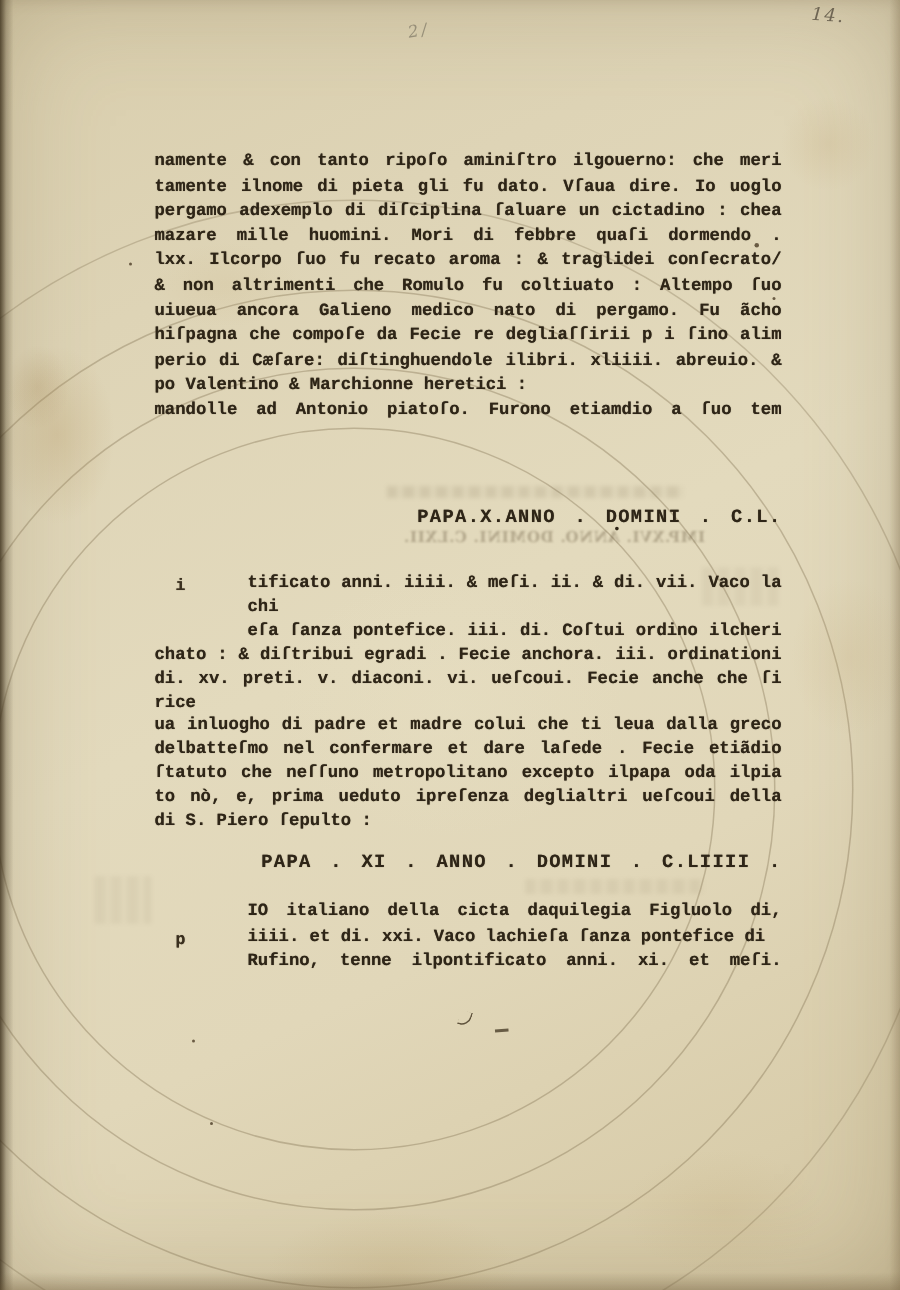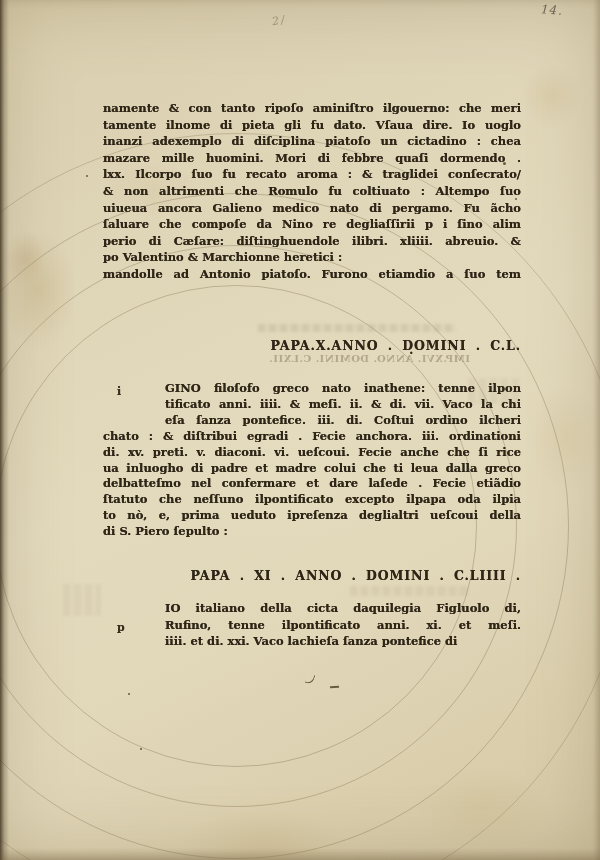--- a/index.html
+++ b/index.html
@@ -27,21 +27,21 @@
       radial-gradient(55px 85px at 38px 290px, rgba(176,146,92,.26), rgba(176,146,92,0) 70%),
       radial-gradient(30px 40px at 25px 258px, rgba(160,130,80,.20), rgba(160,130,80,0) 70%),
       radial-gradient(120px 55px at 262px 846px, rgba(186,158,104,.20), rgba(186,158,104,0) 70%),
       radial-gradient(95px 60px at 482px 808px, rgba(186,158,104,.14), rgba(186,158,104,0) 70%),
       radial-gradient(45px 45px at 552px 96px, rgba(182,152,98,.16), rgba(182,152,98,0) 70%),
       radial-gradient(55px 75px at 566px 438px, rgba(186,158,104,.15), rgba(186,158,104,0) 70%),
       radial-gradient(70px 40px at 150px 190px, rgba(190,165,112,.12), rgba(190,165,112,0) 70%),
       radial-gradient(160px 120px at 300px 470px, rgba(236,228,200,.25), rgba(236,228,200,0) 75%);}
   .speck{position:absolute;border-radius:50%;background:rgba(66,50,28,.75);}
   
-  #text-column{position:absolute;left:103px;top:0;width:418px;height:704px;}
+  #text-column{position:absolute;left:103px;top:0;width:418px;height:704px;font-family:Liberation Mono, monospace;}
   #text-column>div{position:absolute;left:0;width:418px;}
   .para{color:var(--ink,#2e2517);font-size:11.5px;font-weight:bold;
         text-shadow:0 0 .5px rgba(46,37,23,.8);}
   .line{line-height:16.6px;text-align:justify;text-align-last:justify;}
   .line.ind{padding-left:62px;}
   .line.short{text-align-last:left;}
   #block-0{top:100px;}
   #block-1{top:338px;}
   #block-2{top:381px;}
   #block-2 .line{line-height:15.9px;}
@@ -95,50 +95,49 @@
   <div class="smudge" id="smudge2"></div>
   <div class="smudge" id="smudge3"></div>
   <div class="smudge" id="smudge4"></div>
 
   <div id="ghost-line">IMP.XVI. ANNO. DOMINI. C.LXII.</div>
 
   <div id="text-column">
       <div id="block-0" class="para">
         <div class="line">namente &amp; con tanto ripoſo aminiſtro ilgouerno: che meri</div>
         <div class="line">tamente ilnome di pieta gli fu dato. Vſaua dire. Io uoglo</div>
-        <div class="line">inanzi adexemplo di diſciplina piatoſo un cictadino : chea</div>
+        <div class="line">pergamo adexemplo di diſciplina ſaluare un cictadino : chea</div>
         <div class="line">mazare mille huomini. Mori di febbre quaſi dormendo .</div>
         <div class="line">lxx. Ilcorpo ſuo fu recato aroma : &amp; traglidei conſecrato/</div>
         <div class="line">&amp; non altrimenti che Romulo fu coltiuato : Altempo ſuo</div>
         <div class="line">uiueua ancora Galieno medico nato di pergamo. Fu ãcho</div>
-        <div class="line">ſaluare che compoſe da Nino re degliaſſirii p i ſino alim</div>
+        <div class="line">hiſpagna che compoſe da Fecie re degliaſſirii p i ſino alim</div>
         <div class="line">perio di Cæſare: diſtinghuendole ilibri. xliiii. abreuio. &amp;</div>
         <div class="line short">po Valentino &amp; Marchionne heretici :</div>
         <div class="line">mandolle ad Antonio piatoſo. Furono etiamdio a ſuo tem</div>
       </div>
       <div id="block-1" class="heading">PAPA.X.ANNO . DOMINI . C.L.</div>
       <div id="block-2" class="para">
         <span class="guide" style="top: 4px;">i</span>
-        <div class="line ind">GINO filoſofo greco nato inathene: tenne ilpon</div>
         <div class="line ind">tificato anni. iiii. &amp; meſi. ii. &amp; di. vii. Vaco la chi</div>
         <div class="line ind">eſa ſanza pontefice. iii. di. Coſtui ordino ilcheri</div>
         <div class="line">chato : &amp; diſtribui egradi . Fecie anchora. iii. ordinationi</div>
         <div class="line">di. xv. preti. v. diaconi. vi. ueſcoui. Fecie anche che ſi rice</div>
         <div class="line">ua inluogho di padre et madre colui che ti leua dalla greco</div>
         <div class="line">delbatteſmo nel confermare et dare laſede . Fecie etiãdio</div>
-        <div class="line">ſtatuto che neſſuno ilpontificato excepto ilpapa oda ilpia</div>
+        <div class="line">ſtatuto che neſſuno metropolitano excepto ilpapa oda ilpia</div>
         <div class="line">to nò, e, prima ueduto ipreſenza deglialtri ueſcoui della</div>
         <div class="line short">di S. Piero ſepulto :</div>
       </div>
       <div id="block-3" class="heading">PAPA . XI . ANNO . DOMINI . C.LIIII .</div>
       <div id="block-4" class="para">
         <span class="guide" style="top: 20.6px;">p</span>
         <div class="line ind">IO italiano della cicta daquilegia Figluolo di,</div>
+        <div class="line ind short">iiii. et di. xxi. Vaco lachieſa ſanza pontefice di</div>
         <div class="line ind">Rufino, tenne ilpontificato anni. xi. et meſi.</div>
-        <div class="line ind short">iiii. et di. xxi. Vaco lachieſa ſanza pontefice di</div>
       </div>
     </div>
 
   <div id="stray-dot">.</div>
 
   <div id="folio">14.</div>
 
   <div id="pencil">2/</div>
 
   <div id="mark-squiggle"></div>

